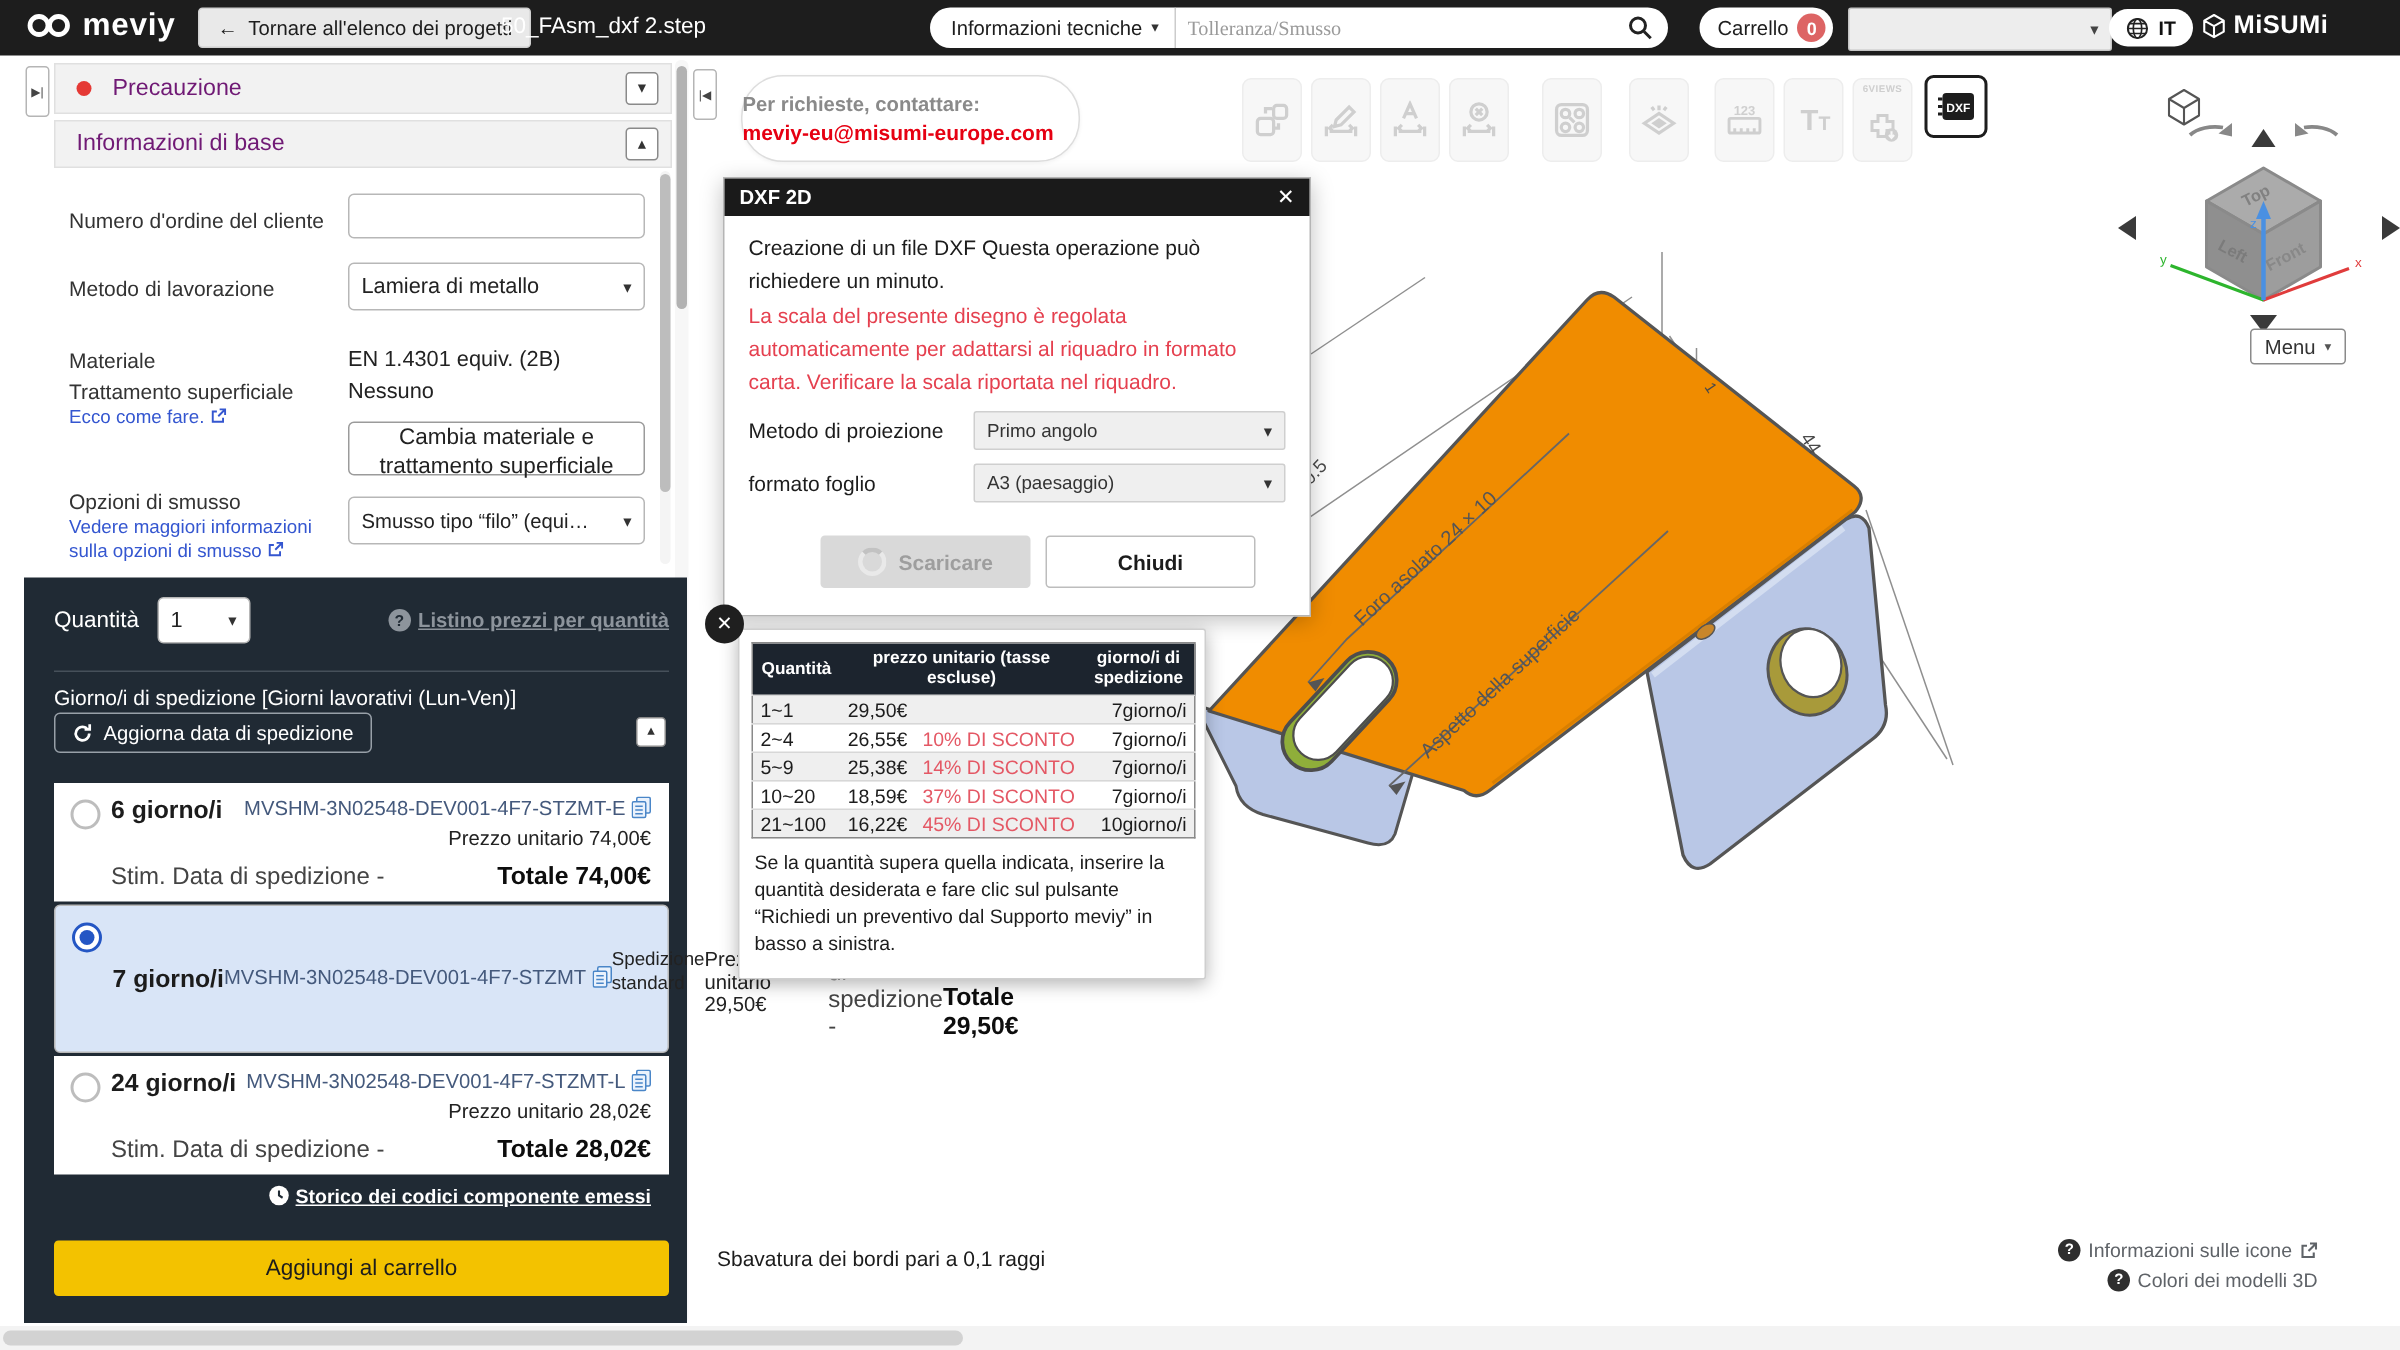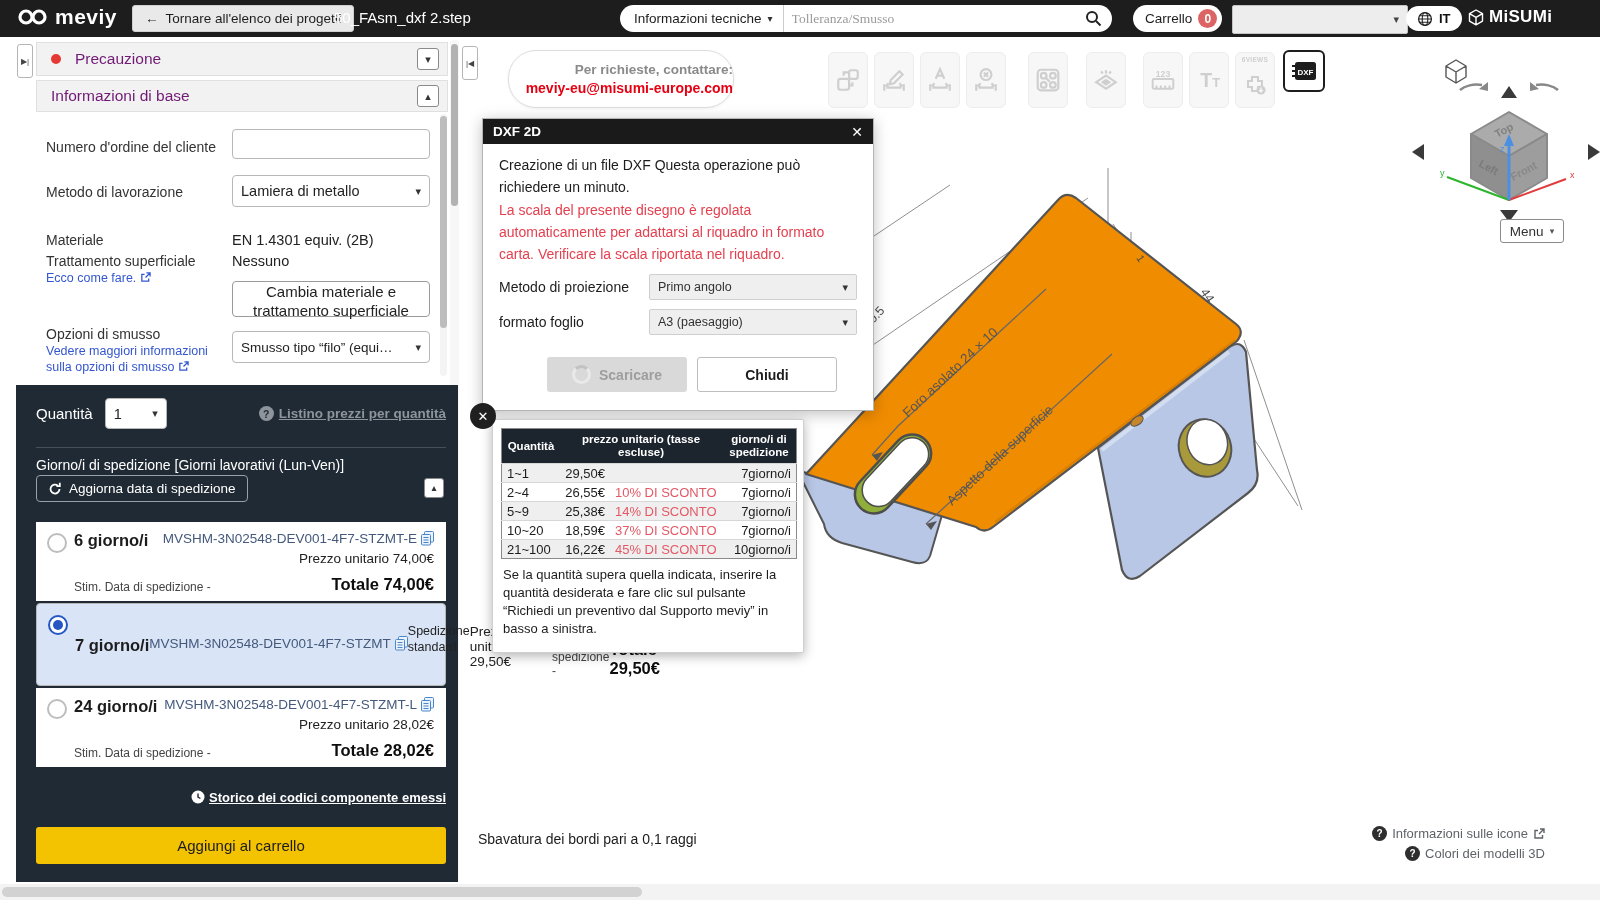--- a/index.html
+++ b/index.html
@@ -51,30 +51,30 @@
   .radio.on{border-color:#2456c4;}
   .radio.on::after{content:"";position:absolute;inset:3px;background:#2456c4;border-radius:50%;}
   .r1{display:flex;align-items:flex-start;}
   .days{font-weight:bold;font-size:16.5px;color:#1c1c1c;white-space:nowrap;}
   .pn{margin-left:auto;font-size:13.5px;color:#44597c;white-space:nowrap;}
   .copy{margin-left:4px;cursor:pointer;line-height:0;}
   .r2{display:flex;align-items:flex-start;}
   .note{width:100px;font-size:12.5px;line-height:1.3;color:#222;}
   .unit{margin-left:auto;font-size:13.5px;color:#222;margin-top:1px;}
   .r3{display:flex;align-items:flex-end;margin-top:9px;}
-  .est{font-size:12px;color:#444;}
+  .est{font-size:16px;color:#444;}
   .total{margin-left:auto;font-size:16.5px;font-weight:bold;color:#0d0d0d;}
-  #historylink{position:absolute;left:20px;top:405px;width:410px;text-align:right;color:#fff;font-size:13px;font-weight:bold;}
+  #historylink{position:absolute;left:8px;top:405px;width:410px;text-align:right;color:#fff;font-size:13px;font-weight:bold;}
   #historylink a{color:#fff;text-decoration:underline;cursor:pointer;}
   #addcart{position:absolute;left:20px;top:442px;width:410px;height:37px;background:#f3c200;border:0;border-radius:3px;font-size:15px;color:#1c1c1c;cursor:pointer;font-family:inherit;}
   
   .sb-track{position:absolute;background:#f4f4f4;border-radius:4px;}
   .sb-thumb{position:absolute;background:#bdbdbd;border-radius:4px;}
   
-  #contact{position:absolute;left:508px;top:50px;width:224px;height:56px;border:1px solid #ddd;border-radius:28px;background:#fff;display:flex;flex-direction:column;align-items:flex-end;justify-content:center;gap:3px;box-shadow:0 1px 3px rgba(0,0,0,.06);}
+  #contact{position:absolute;left:494px;top:50px;width:224px;height:56px;border:1px solid #ddd;border-radius:28px;background:#fff;display:flex;flex-direction:column;align-items:flex-start;justify-content:center;gap:3px;box-shadow:0 1px 3px rgba(0,0,0,.06);}
   #contact .ct{font-size:13.5px;font-weight:bold;color:#8a8a8a;}
   #contact .ce{font-size:14px;font-weight:bold;color:#e60012;cursor:pointer;}
   .tbtn{position:absolute;top:52px;width:40px;height:56px;background:#f7f7f7;border:1px solid #ededed;border-radius:6px;display:flex;align-items:center;justify-content:center;cursor:pointer;padding:0;}
   .tbtn.active{top:50px;width:42px;height:42px;background:#fff;border:2px solid #1d1d1d;border-radius:6px;box-sizing:border-box;}
   .tbtn .cap{position:absolute;top:3px;left:0;right:0;text-align:center;font-size:6.5px;color:#cfcfcf;font-weight:bold;letter-spacing:.3px;}
   
   #dxfdlg{position:absolute;left:482px;top:118px;width:390px;background:#fff;border:1px solid #b5b5b5;box-shadow:0 3px 14px rgba(0,0,0,.25);z-index:5;}
   #dxfdlg .hd{height:25px;background:#1a1a1a;color:#fff;display:flex;align-items:center;padding:0 10px;font-size:13.5px;font-weight:bold;gap:40px;}
   #dxfdlg .hd .x{margin-left:auto;cursor:pointer;font-size:14px;font-weight:normal;}
   #dxfdlg .bd{padding:9px 16px 18px 16px;}

